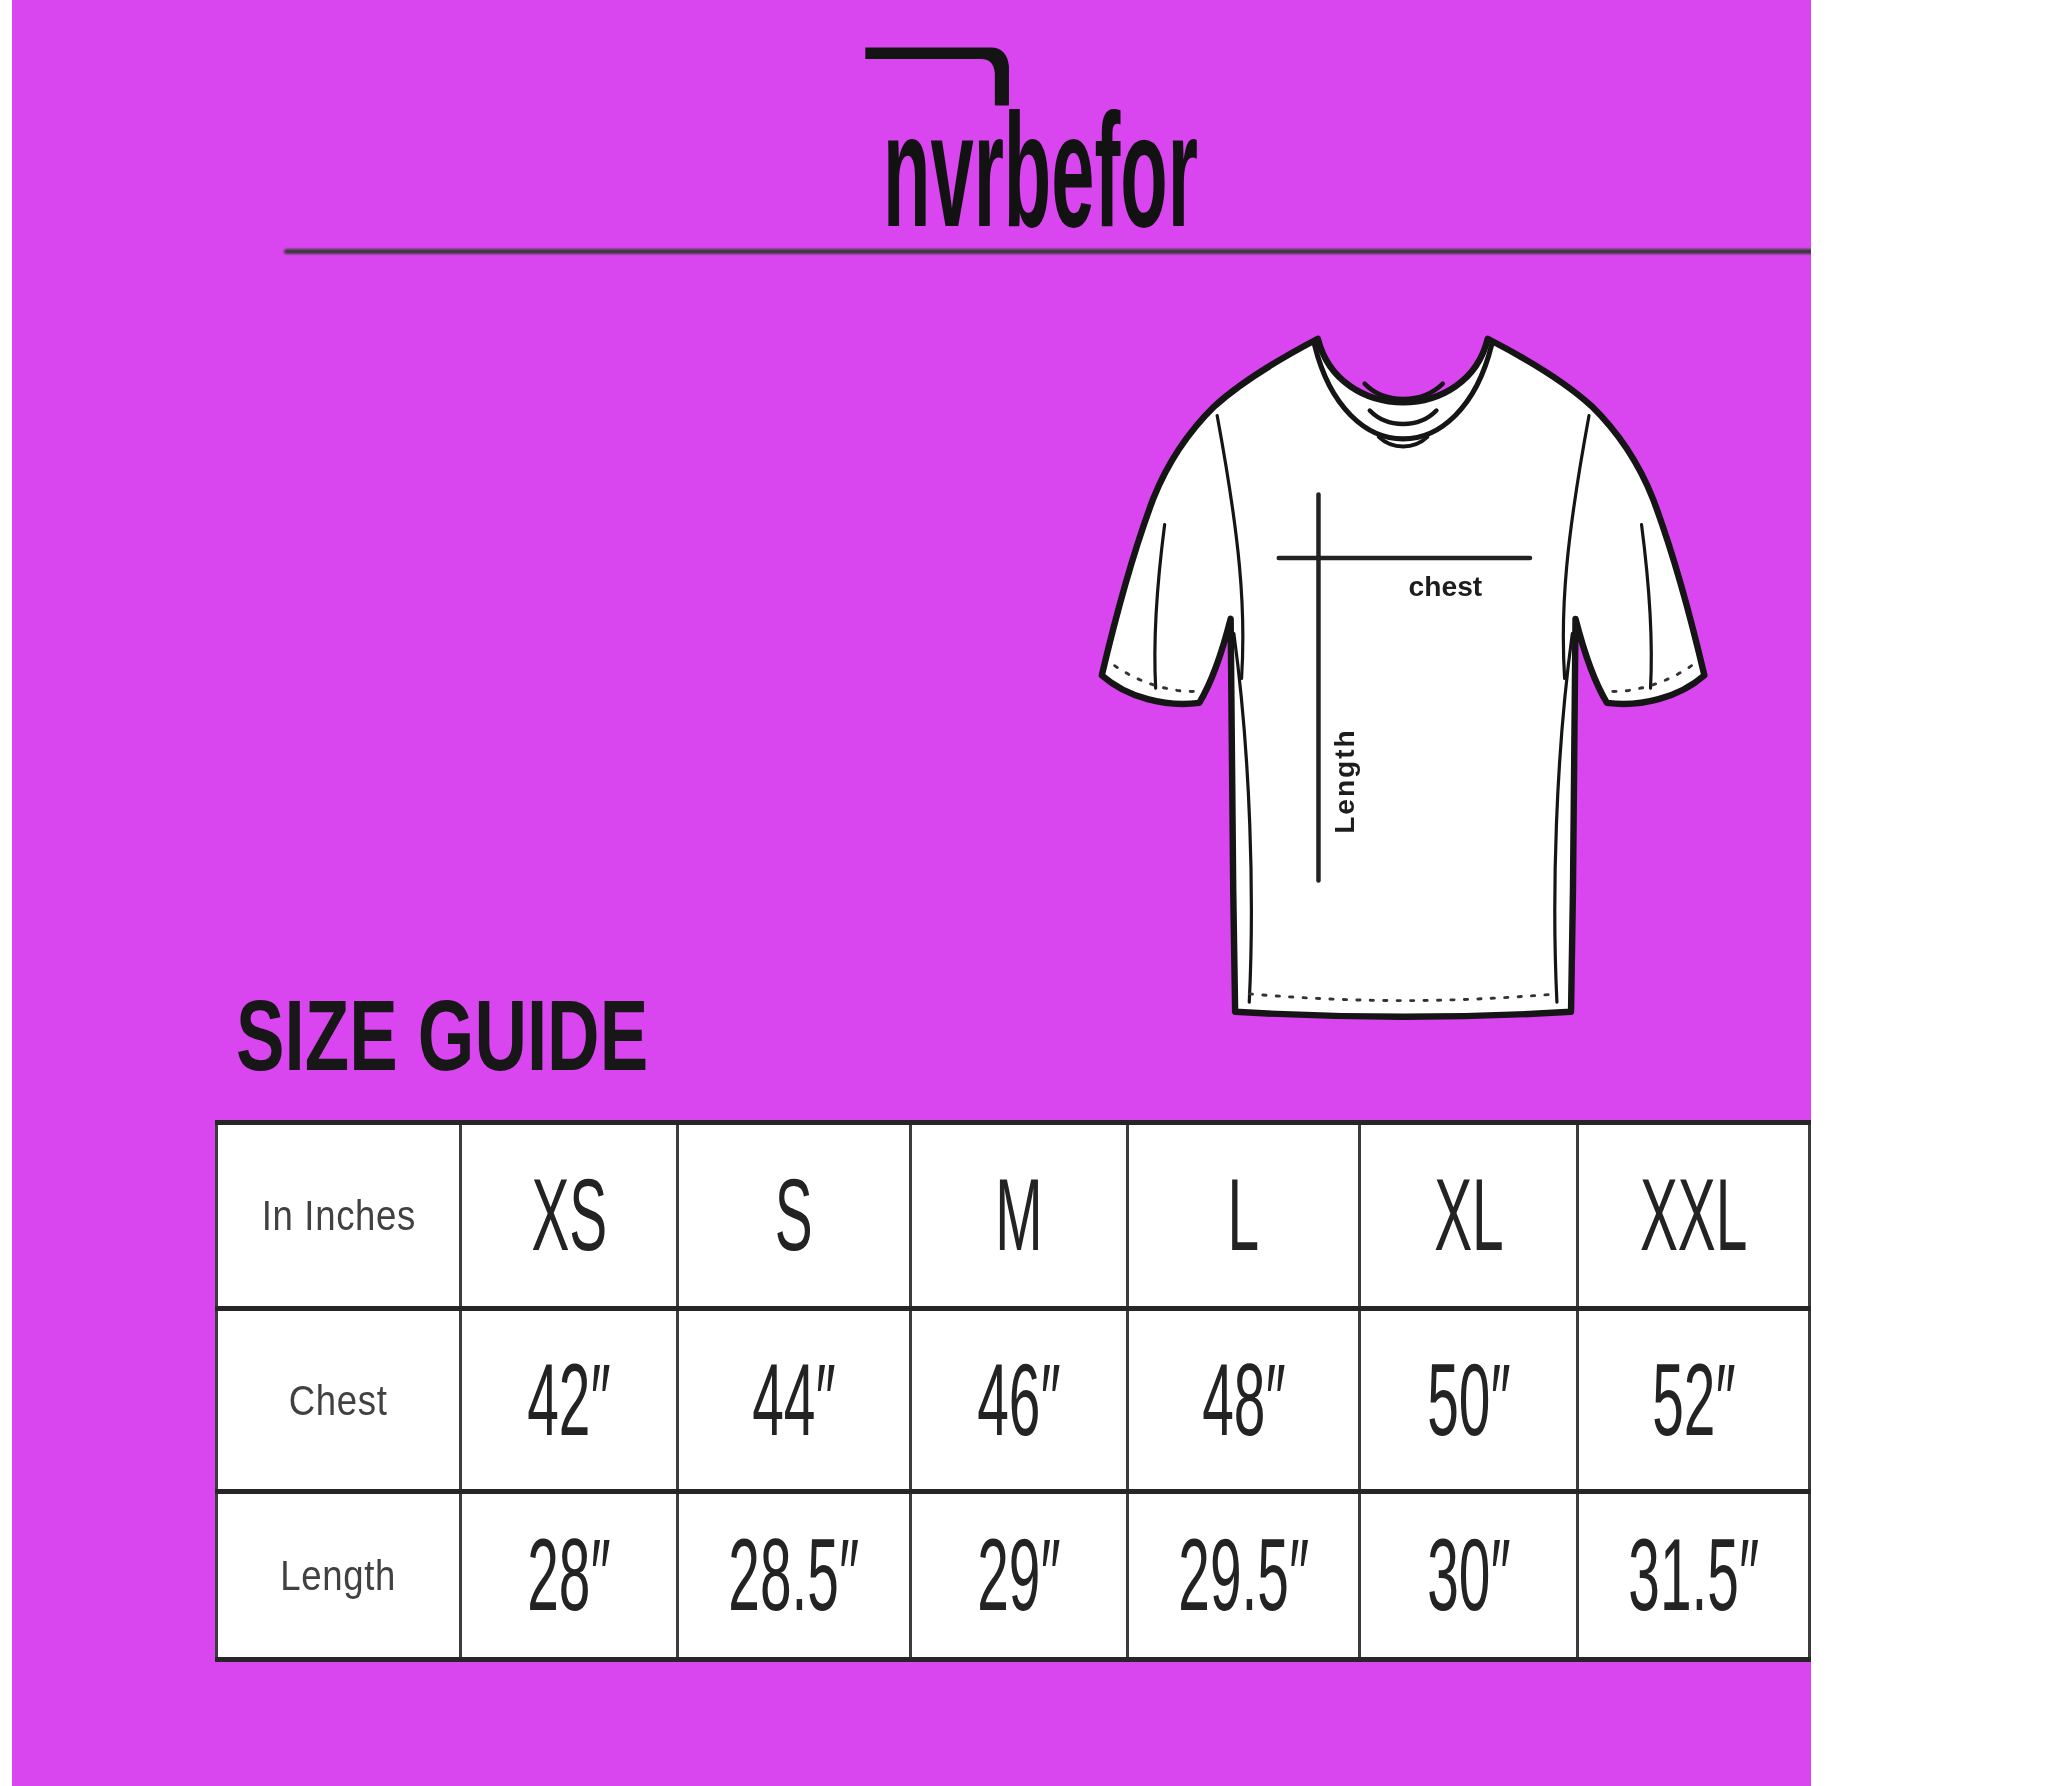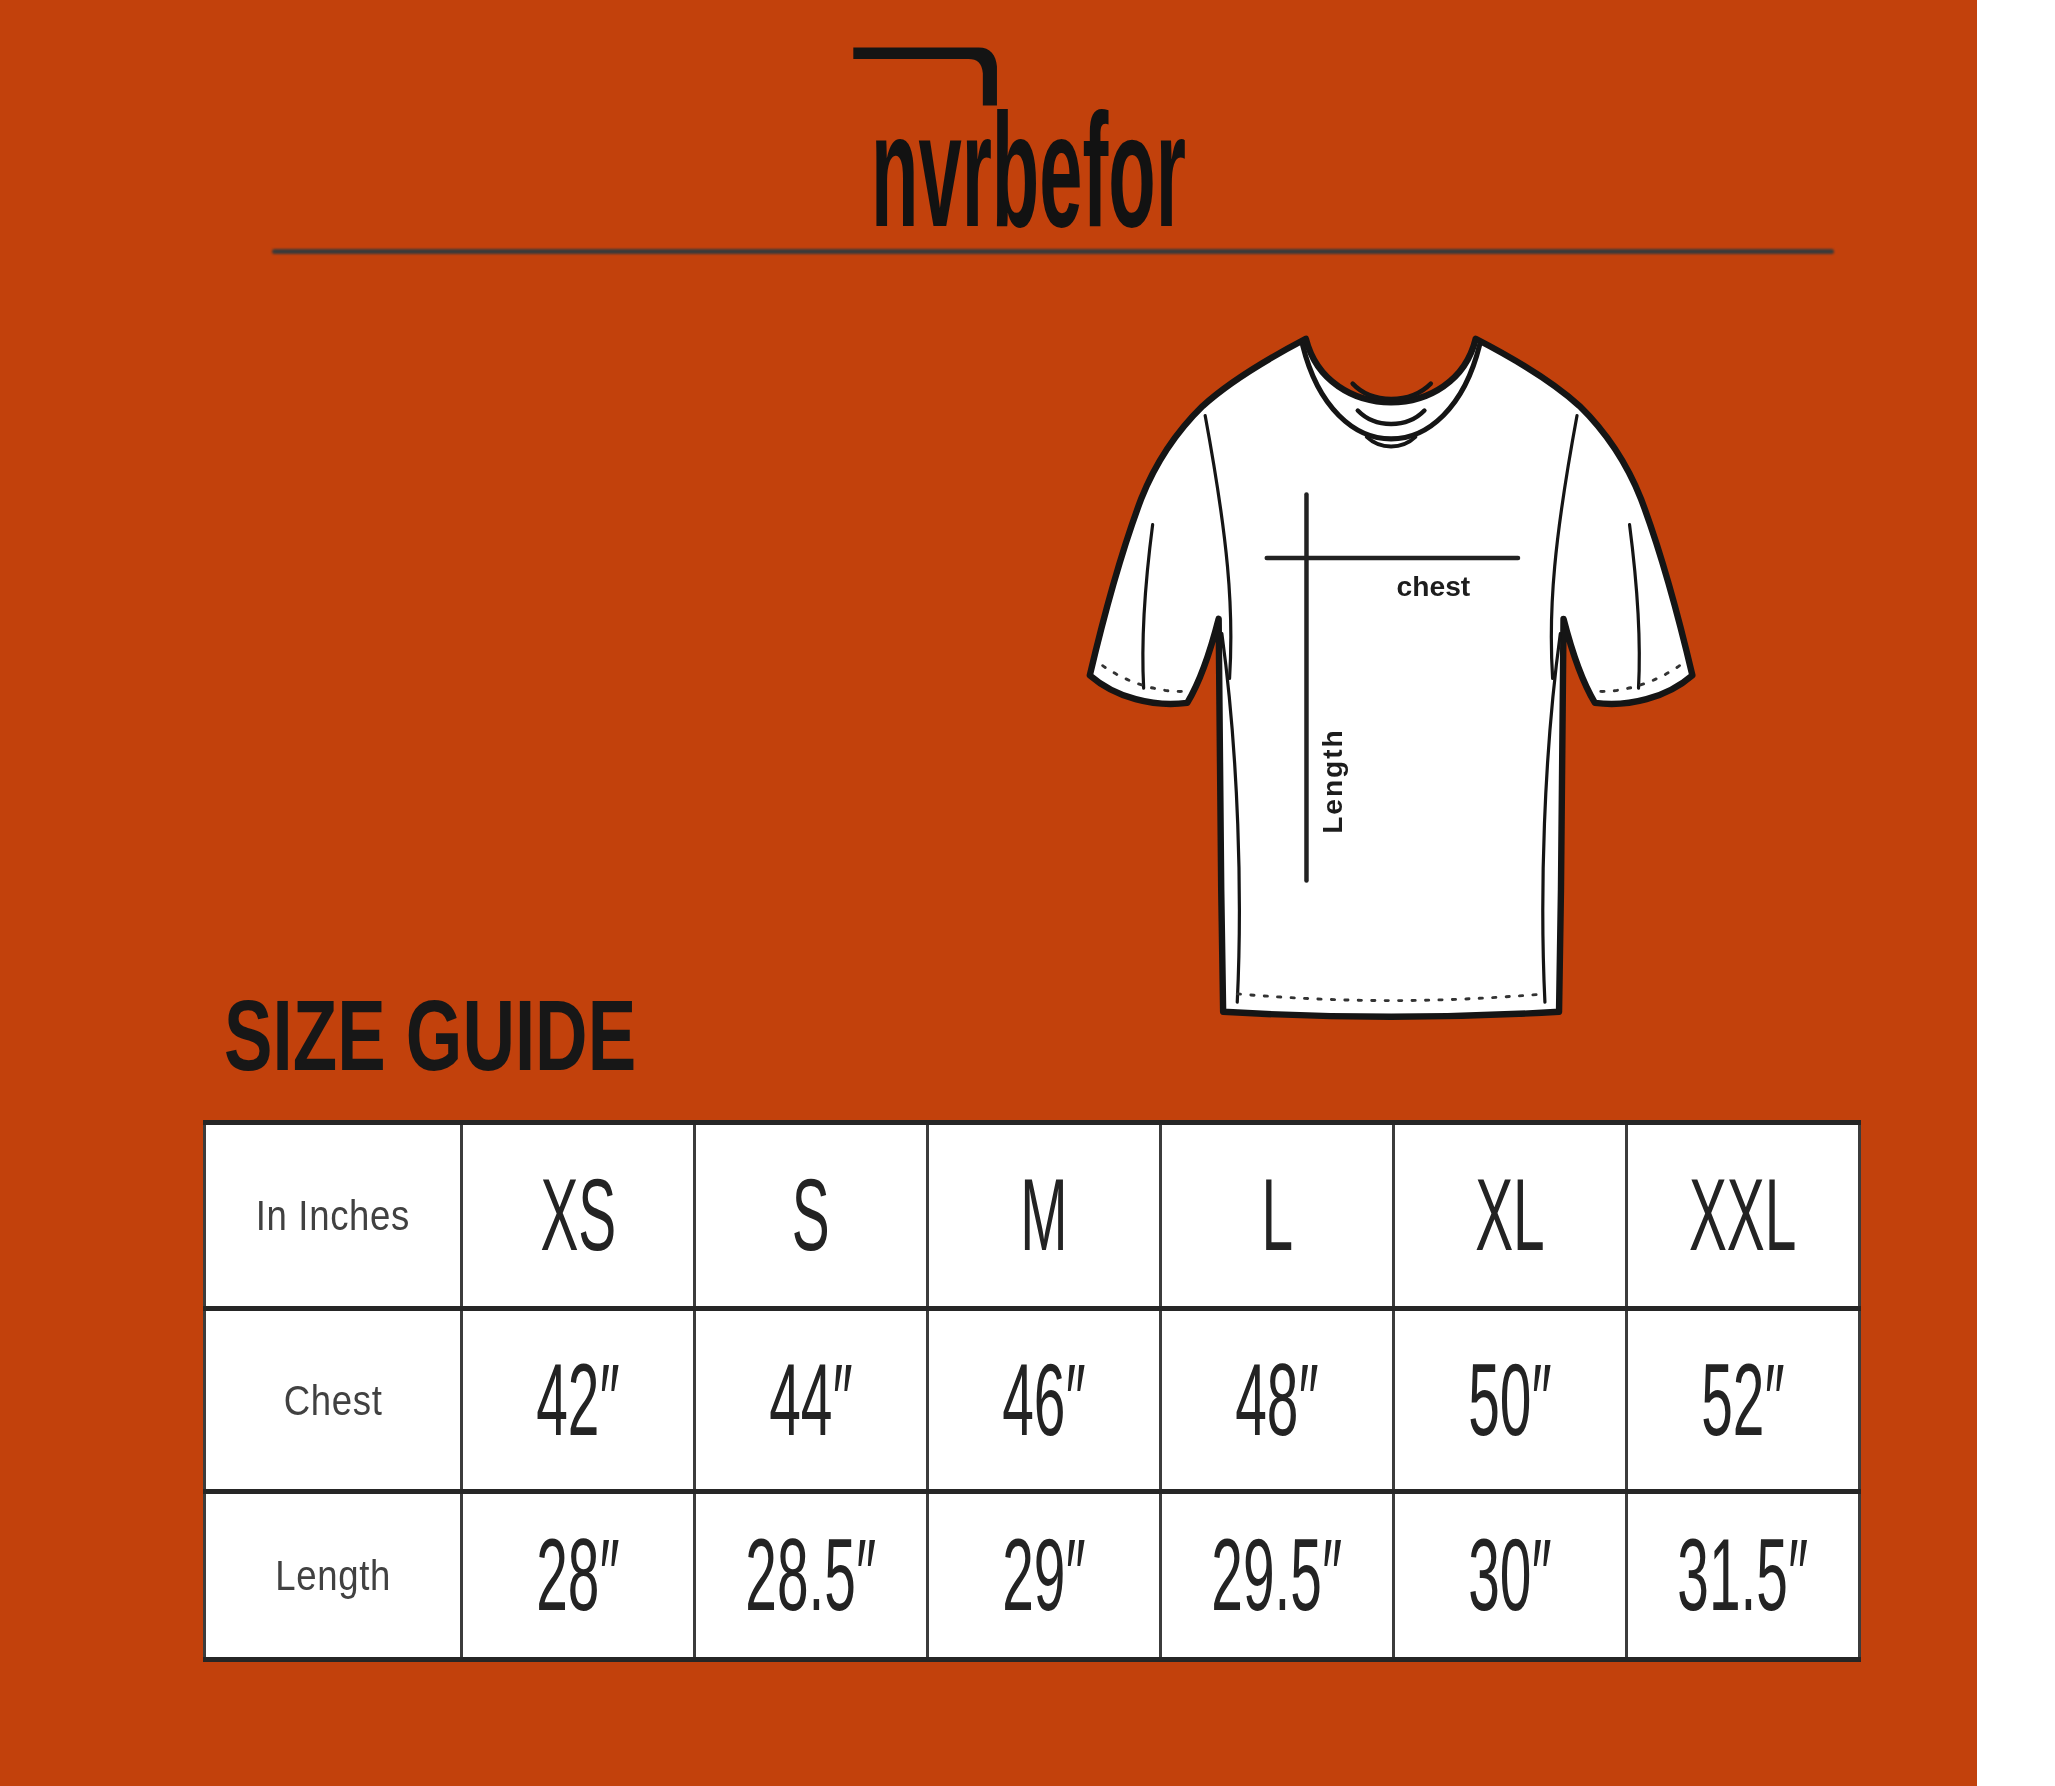--- a/index.html
+++ b/index.html
@@ -1,18 +1,18 @@
 <!DOCTYPE html>
 <html style="font-size:6.6px"><head>
 <meta charset="utf-8">
 <style>
   html,body{margin:0;padding:0;background:#ffffff;}
   .page{
-    position:relative;width:1977px;height:1787px;background:#c2410c;overflow:hidden;
-    font-family:"Liberation Sans","DejaVu Sans",sans-serif;color:#1b1b1b;
+    position:relative;width:1799px;height:1787px;background:#d946ef;overflow:hidden;
+    font-family:"Liberation Sans","DejaVu Sans",sans-serif;color:#1b1b1b;margin-left:12px;
   }
   svg text{font-family:"Liberation Sans","DejaVu Sans",sans-serif;}
 
   
   .logo{position:absolute;left:850px;top:40px;width:357px;height:191px;overflow:visible;}
 
   
   .divider{position:absolute;left:272px;top:249px;width:1562px;height:5px;
     background:#3a3a3a;border-radius:3.3px;filter:blur(0.8px);}
 

